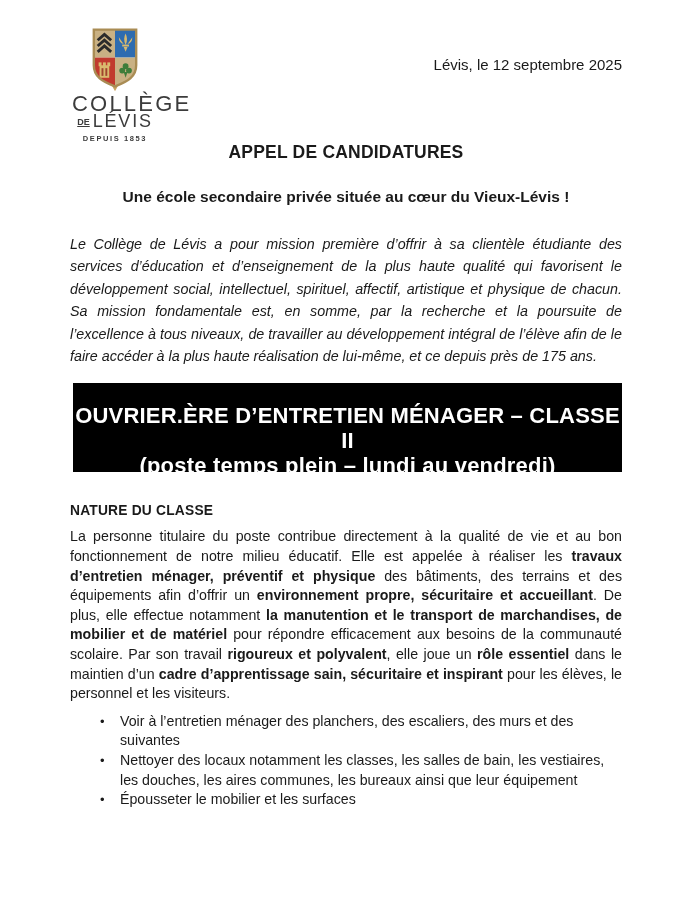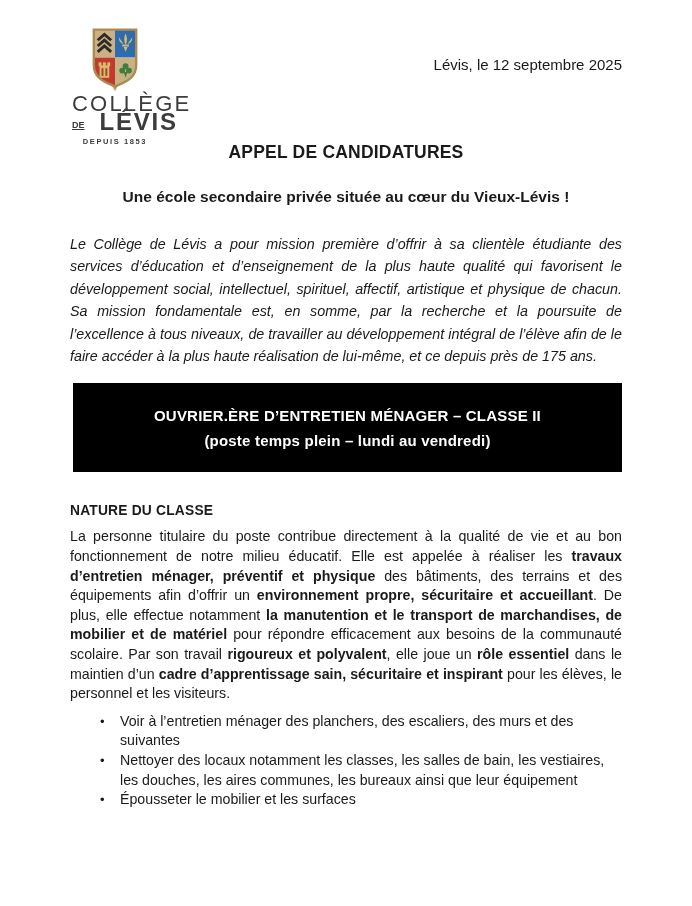--- a/index.html
+++ b/index.html
@@ -17,22 +17,22 @@
     color: #1a1a1a;
   }
   .content { padding: 0 70px; }
 
   
   .header { position: relative; height: 140px; }
   .logo { position: absolute; left: 2px; top: 26px; width: 86px; text-align: center; color: #3c3c3c; }
   .logo svg { display: block; margin: 0 auto 2px auto; }
   .logo-l1 { font-weight: 400; font-size: 22px; letter-spacing: 2.2px; line-height: 17px; white-space: nowrap; }
   .logo-l2 { line-height: 19px; white-space: nowrap; }
-  .logo-de { font-weight: 700; font-size: 9px; text-decoration: underline; margin-right: 15px; vertical-align: 2px; }
-  .logo-levis { font-weight: 700; font-size: 24px; letter-spacing: 1.8px; }
+  .logo-de { font-weight: 700; font-size: 9px; text-decoration: underline; margin-right: 3px; vertical-align: 2px; }
+  .logo-levis { font-weight: 400; font-size: 18px; letter-spacing: 1.8px; }
   .logo-l3 { font-weight: 700; font-size: 7.5px; letter-spacing: 1.6px; margin-top: 2px; white-space: nowrap; }
   .date { position: absolute; right: 0; top: 56px; font-size: 15px; color: #1a1a1a; }
 
   
   .title { margin: 2px 0 0 0; text-align: center; font-size: 17.5px; font-weight: 700; letter-spacing: 0.2px; }
   .subtitle { margin: 25px 0 0 0; text-align: center; font-size: 15.5px; font-weight: 700; }
 
   
   .mission {
     margin: 27px 0 0 0; font-style: italic; font-size: 14.3px;
@@ -41,21 +41,21 @@
   .invitation {
     margin: 14px 0 0 0; font-weight: 700; font-size: 14.6px;
     line-height: 22.6px; text-align: justify;
   }
 
   
   .banner {
     margin: 16px 0 0 3px; width: 549px; height: 89px;
     box-sizing: border-box; padding-top: 20px; text-align: center;
   }
-  .banner-l1, .banner-l2 { font-weight: 700; font-size: 15px; line-height: 25px; letter-spacing: 0.2px; }
+  .banner-l1, .banner-l2 { font-weight: 700; font-size: 22px; line-height: 25px; letter-spacing: 0.2px; }
 
   
   .sec { margin: 31px 0 0 0; font-size: 13.8px; font-weight: 700; letter-spacing: 0.2px; }
   .sec2 { margin-top: 17px; }
   .body { margin: 9px 0 0 0; font-size: 14.2px; line-height: 19.6px; text-align: justify; }
 
   
   .bullets { list-style: none; margin: 8px 0 0 0; padding: 0 0 0 30px; }
   .bullets li { display: flex; font-size: 14.2px; line-height: 19.6px; }
   .bullets .dot { width: 20px; flex: 0 0 20px; font-size: 13px; }

